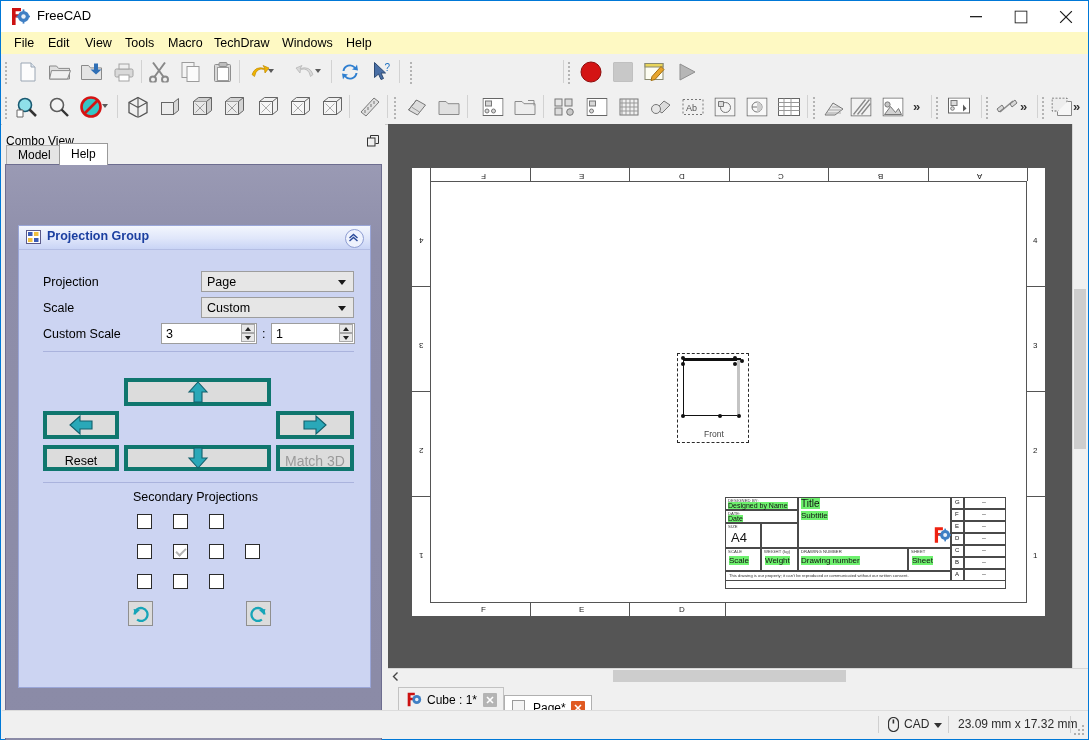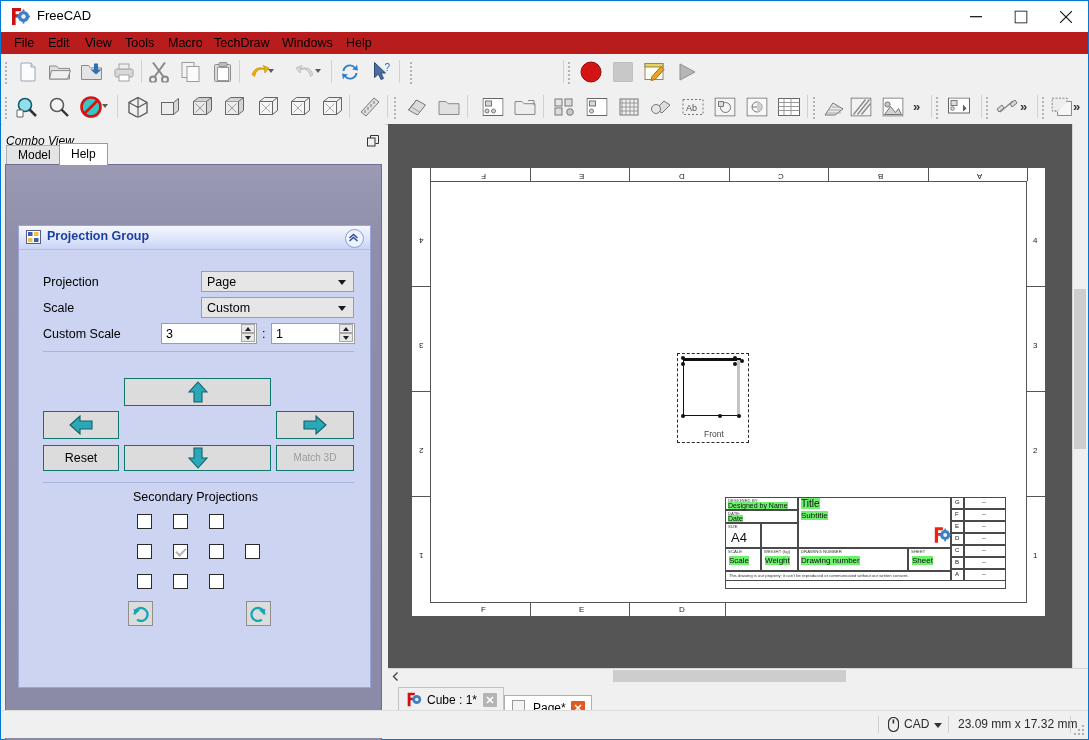--- a/index.html
+++ b/index.html
@@ -14,21 +14,21 @@
 
   
   .titlebar{position:absolute;left:0;top:0;width:1087px;height:31px;background:#ffffff;}
   .tb-logo{position:absolute;left:9px;top:6px;width:20px;height:19px;}
   .tb-title{position:absolute;left:36px;top:7px;font-size:13px;color:#000;}
   .wbtn{position:absolute;top:0;width:45px;height:31px;cursor:default;}
   .wbtn svg{position:absolute;left:50%;top:50%;transform:translate(-50%,-50%);}
   .wbtn-min{right:90px;} .wbtn-max{right:45px;} .wbtn-close{right:0px;}
 
   
-  .menubar{position:absolute;left:0;top:31px;width:1087px;height:22px;background:#b91c1c;}
+  .menubar{position:absolute;left:0;top:31px;width:1087px;height:22px;background:#fef9c3;}
   .menu-item{position:absolute;top:2px;height:18px;line-height:18px;padding:0 7px;font-size:12.5px;}
 
   
   .toolbar-row{position:absolute;left:0;width:1087px;background:#f0f0f0;}
   .tb1{top:53px;height:35px;border-bottom:1px solid #dcdcdc;}
   .tb2{top:88px;height:35px;border-bottom:1px solid #c8c8c8;}
   .grip{position:absolute;top:6px;width:5px;height:23px;}
   .grip i{display:block;width:2px;height:2px;background:#b4b4b4;margin:2px 0 0 1px;}
   .tbtn{position:absolute;top:3px;width:29px;height:29px;}
   .tbtn svg,.tbtn .gl{position:absolute;left:50%;top:50%;transform:translate(-50%,-50%);}
@@ -40,21 +40,21 @@
   
   .wb-combo{position:absolute;left:420px;top:58px;width:133px;height:22px;background:#fff;
             border:1px solid #a0a0a0;}
   .wb-combo .lbl{position:absolute;left:26px;top:3px;font-size:12px;}
   .wb-combo .ic{position:absolute;left:5px;top:3px;width:16px;height:16px;}
   .wb-combo .arr{position:absolute;right:7px;top:9px;width:0;height:0;
      border-left:4px solid transparent;border-right:4px solid transparent;border-top:5px solid #333;}
 
   
   .dock{position:absolute;left:1px;top:123px;width:383px;height:585px;background:#f0f0f0;}
-  .dock-title{position:absolute;left:0;top:8px;width:383px;height:18px;font-style:italic;}
+  .dock-title{position:absolute;left:0;top:8px;width:383px;height:18px;}
   .dock-title .t{position:absolute;left:4px;top:2px;font-size:12px;}
   .dock-float{position:absolute;right:6px;top:3px;width:12px;height:12px;}
 
   .tabs{position:absolute;left:4px;top:19px;height:21px;}
   .tab{position:absolute;top:2px;height:19px;line-height:19px;padding:0 11px;font-size:12px;
        background:#e4e4e4;border:1px solid #b0b0b0;border-bottom:none;}
   .tab.active{top:0;height:21px;line-height:21px;background:#fff;border-color:#9a9a9a;z-index:2;}
 
   .taskpanel{position:absolute;left:3px;top:40px;width:377px;height:668px;
              background:linear-gradient(180deg,#9a9ab4 0%,#8e8eaa 12%,#8a8aa6 100%);
@@ -89,21 +89,21 @@
                       border:1px solid #a8a8a8;box-sizing:border-box;}
   .spin .up{top:0px;} .spin .dn{top:9px;}
   .spin .up:after,.spin .dn:after{content:"";position:absolute;left:3px;width:0;height:0;
      border-left:3px solid transparent;border-right:3px solid transparent;}
   .spin .up:after{top:2px;border-bottom:4px solid #222;}
   .spin .dn:after{top:2px;border-top:4px solid #222;}
 
   .hr{position:absolute;height:1px;background:#aab3dd;}
   .sect-title{position:absolute;width:353px;text-align:center;font-size:12.5px;}
 
-  .dbtn{position:absolute;box-sizing:border-box;background:#dcdcdc;border:1px solid #0f766e;}
+  .dbtn{position:absolute;box-sizing:border-box;background:#dcdcdc;border:4px solid #0f766e;}
   .dbtn svg{position:absolute;left:50%;top:50%;transform:translate(-50%,-50%);}
   .dirfield{position:absolute;box-sizing:border-box;background:#fff;border:1px solid #6b6b6b;
             text-align:center;font-size:12.5px;}
   .disabled{color:#9a9a9a;}
 
   .cbx{position:absolute;width:15px;height:15px;background:#fff;border:1px solid #2b2b2b;box-sizing:border-box;}
   .cbx.checked:after{content:"";position:absolute;left:2px;top:3px;width:8px;height:4px;
      border-left:2px solid #b4b4b4;border-bottom:2px solid #b4b4b4;transform:rotate(-45deg);}
 
   .rotbtn{position:absolute;width:25px;height:25px;background:#dcdcdc;border:1px solid #8f8f8f;box-sizing:border-box;}
@@ -683,21 +683,21 @@
           <svg width="24" height="20">
               <path d="M23 10 L13 1 V6 H1 V14 H13 V19 Z" fill="#2aa8b8" stroke="#12606c" stroke-width="1.1"></path>
             </svg>
         </div>
         <div class="dbtn" style="left:24px;top:219px;width:76px;height:26px;line-height:24px;text-align:center;font-size:12.5px">Reset</div>
         <div class="dbtn" style="left:105px;top:219px;width:147px;height:26px">
           <svg width="22" height="22">
               <path d="M11 21 L2 11 H7 V1 H15 V11 H20 Z" fill="#2aa8b8" stroke="#12606c" stroke-width="1.1"></path>
             </svg>
         </div>
-        <div class="dbtn disabled" style="left:257px;top:219px;width:78px;height:26px;line-height:24px;text-align:center;font-size:10px">Match 3D</div>
+        <div class="dbtn disabled" style="left:257px;top:219px;width:78px;height:26px;line-height:24px;text-align:center;font-size:14px">Match 3D</div>
 
         <span class="hr" style="left:24px;top:256px;width:311px"></span>
 
         <span class="sect-title" style="left:0;top:264px">Secondary Projections</span>
 
         <span class="cbx" style="left:118px;top:288px"></span>
         <span class="cbx" style="left:154px;top:288px"></span>
         <span class="cbx" style="left:190px;top:288px"></span>
 
         <span class="cbx" style="left:118px;top:318px"></span>

